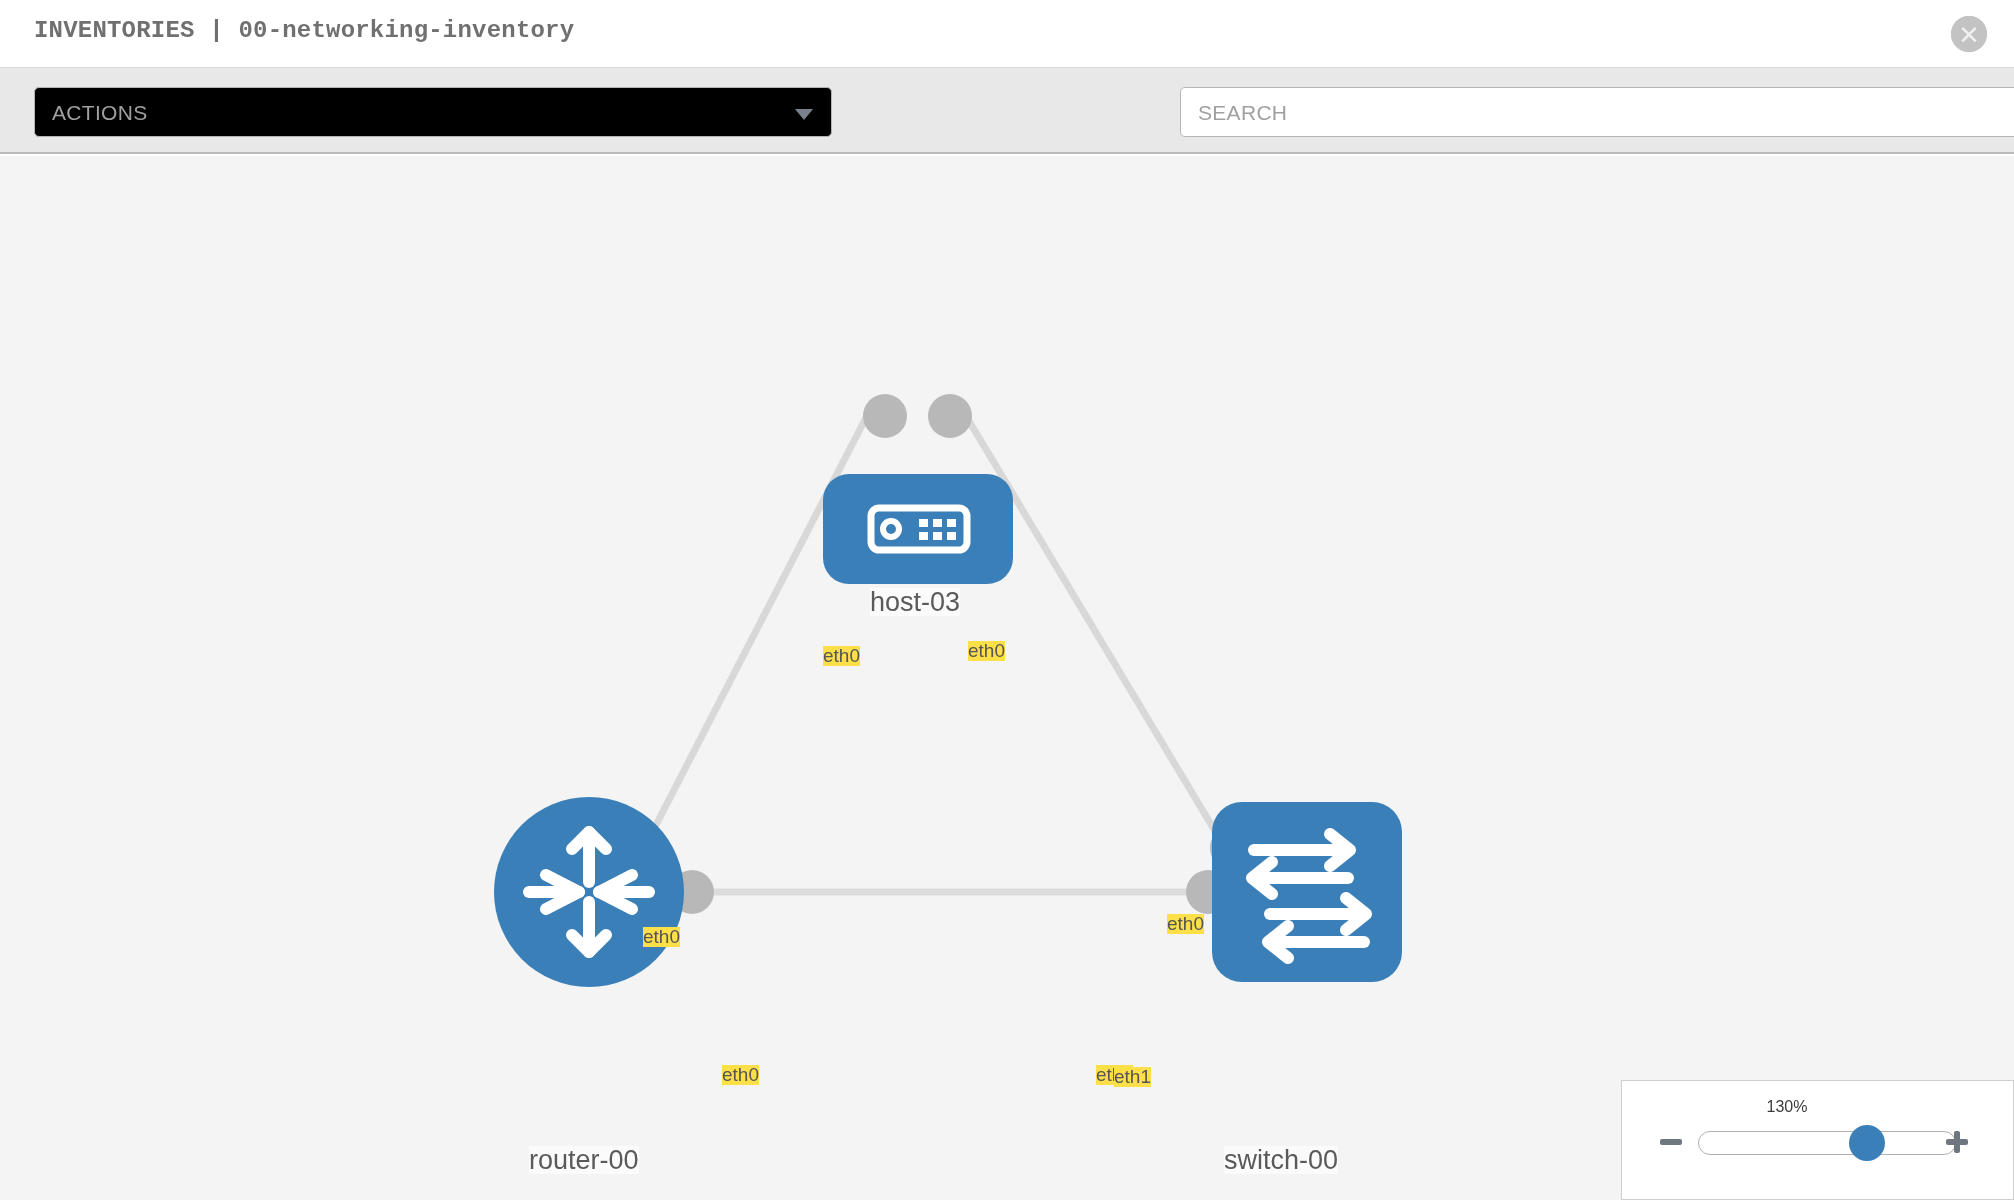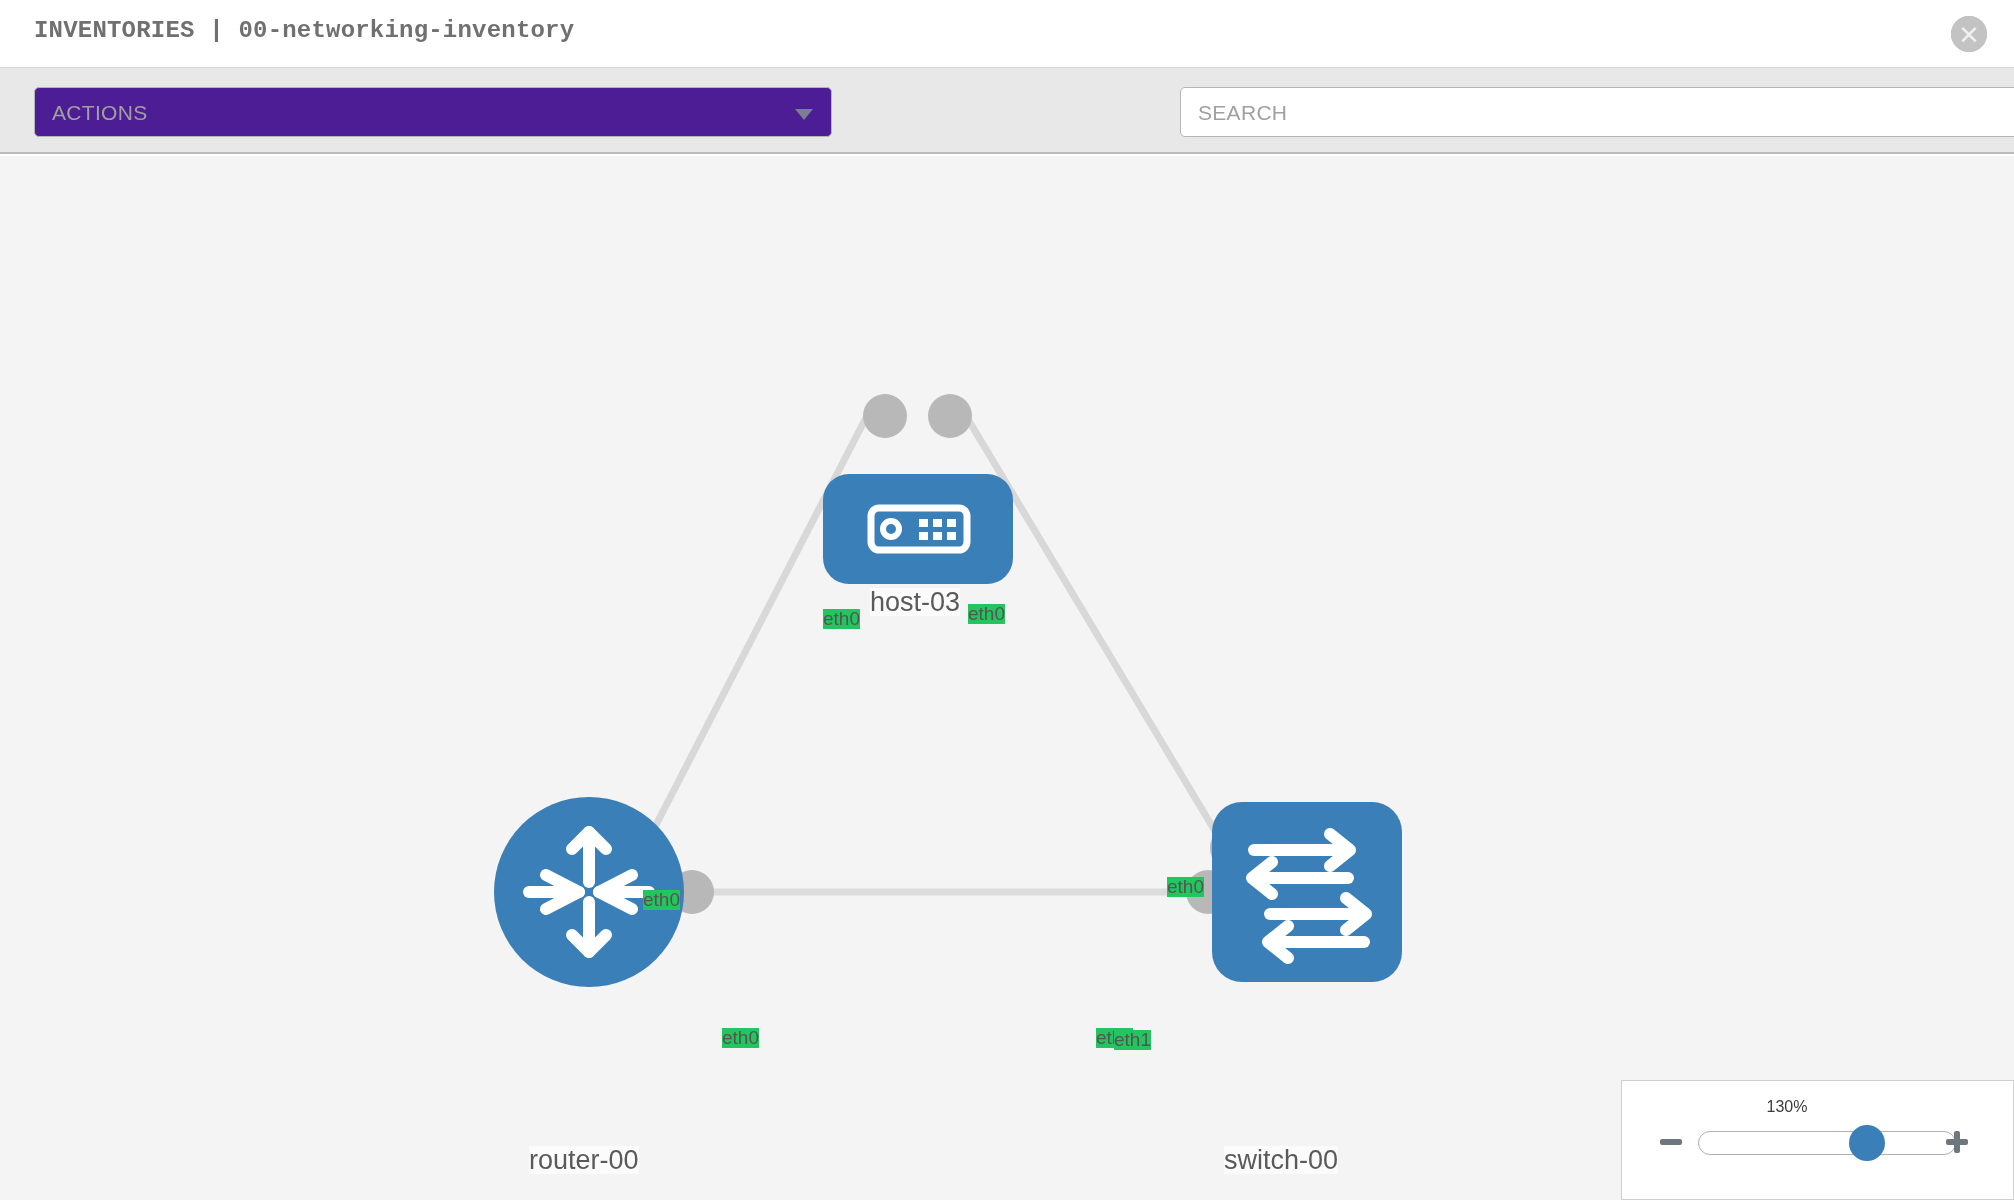--- a/index.html
+++ b/index.html
@@ -57,21 +57,21 @@
     background: #e8e8e8;
     border-bottom: 2px solid #b9b9b9;
     box-sizing: border-box;
   }
   .actions-select {
     position: absolute;
     left: 34px;
     top: 19px;
     width: 798px;
     height: 50px;
-    background: #4c1d95;
+    background: #000000;
     border: 1px solid #b5b5b5;
     border-radius: 5px;
     box-sizing: border-box;
     cursor: pointer;
   }
   .actions-select .sel-label {
     position: absolute;
     left: 17px;
     top: 13px;
     font-size: 21px;
@@ -134,25 +134,26 @@
   .node-label {
     position: absolute;
     background: #fbfbfb;
     color: #5a5a5a;
     white-space: nowrap;
     line-height: 1.05;
   }
   .node-label.big { font-size: 27px; }
   .iface-label {
     position: absolute;
-    background: #22c55e;
+    background: #fde047;
     color: #555555;
     font-size: 19px;
     white-space: nowrap;
     line-height: 1.05;
+    margin-top: 37px;
   }
 
   
   .zoom-panel {
     position: absolute;
     left: 1621px;
     top: 1080px;
     width: 393px;
     height: 120px;
     background: #ffffff;

